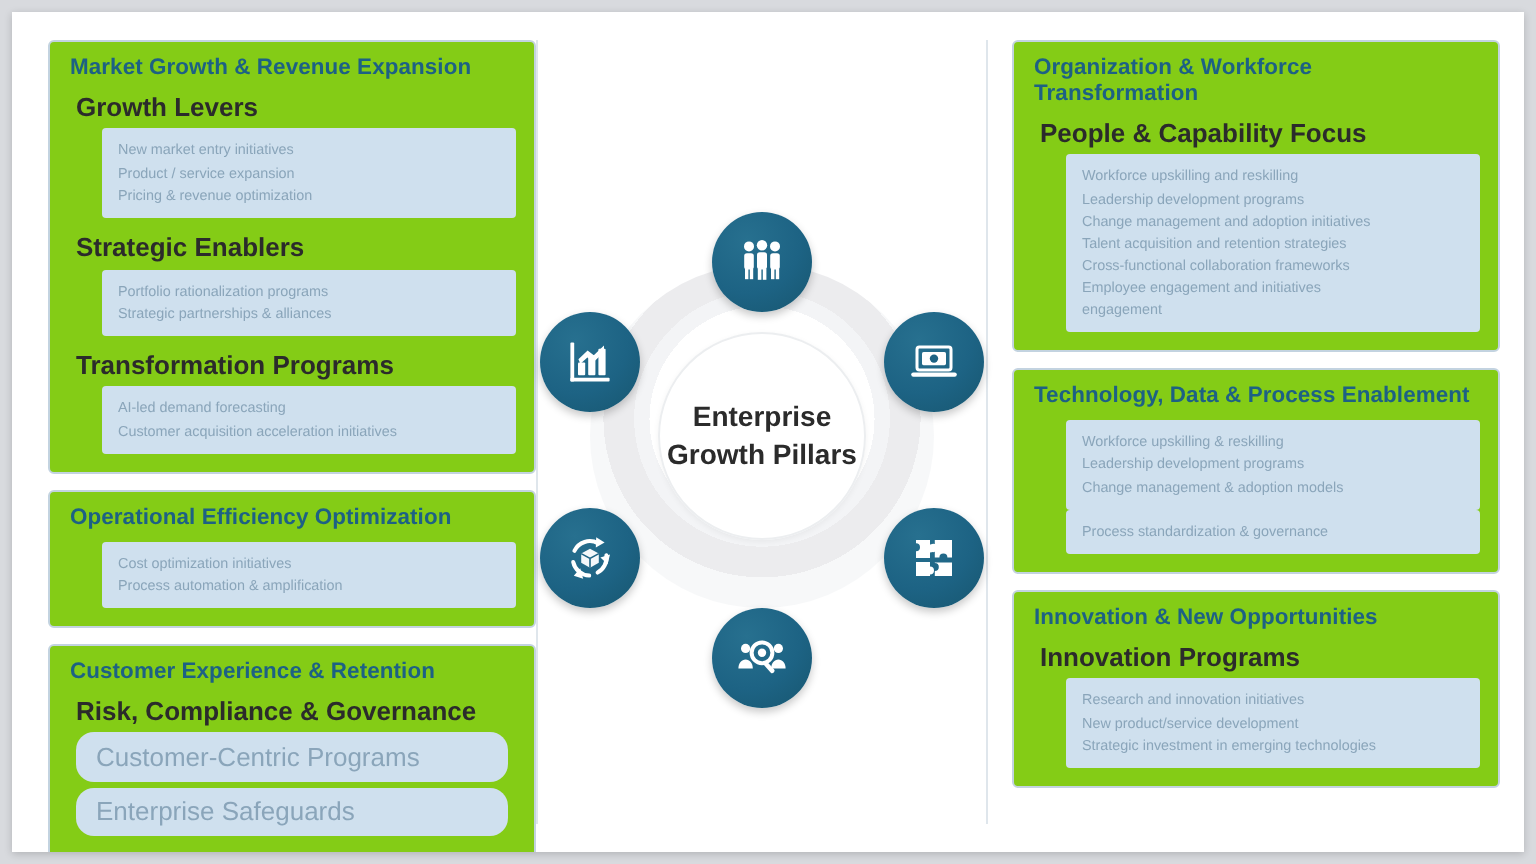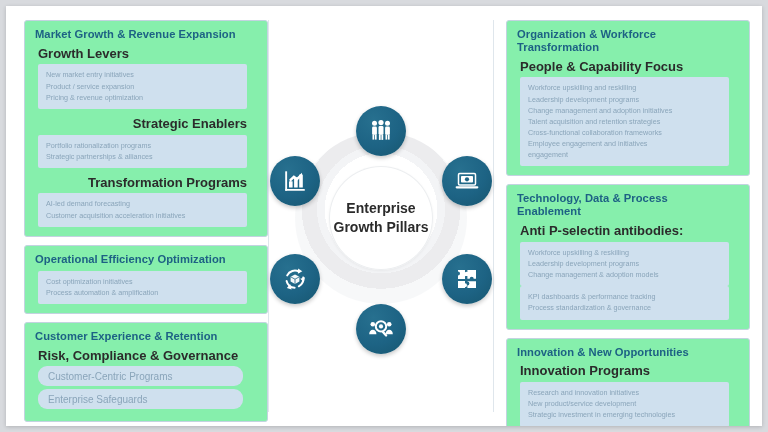--- a/index.html
+++ b/index.html
@@ -37,64 +37,64 @@
     flex-direction: column;
     gap: 8px;
   }
   #col-left  { left: 18px; }
   #col-right { left: 500px; }
 
   
   .card {
     border: 1px solid #c3d3e0;
     border-radius: 3px;
-    background: #86efac;
-    padding: 7px 20px 9px 9px;
+    background: #84cc16;
+    padding: 7px 9px 9px 9px;
     box-sizing: border-box;
   }
   .card-title {
     color: #1d6184;
     font-size: 11.2px;
     font-weight: bold;
     letter-spacing: 0.05px;
     margin: 0 0 5px 1px;
     line-height: 1.15;
   }
   .sub-title {
     color: #2b2b2b;
     font-size: 13px;
     font-weight: bold;
     margin: 0 0 3px 4px;
     line-height: 1.2;
   }
-  .sub-title.spaced { margin-top: 7px; text-align: right; }
+  .sub-title.spaced { margin-top: 7px; }
 
   
   .block {
     background: #cfe0ee;
     border-radius: 2px;
     padding: 5px 8px 6px 8px;
-    margin: 0 0 0 4px;
+    margin: 0 0 0 17px;
   }
   .item {
     color: #8aa5ba;
     font-size: 7.2px;
     line-height: 1.55;
     white-space: nowrap;
     overflow: hidden;
   }
 
   
   .pill {
     background: #cfe0ee;
     border-radius: 9px;
     padding: 2.5px 10px;
     margin: 0 4px 3px 4px;
     color: #8aa5ba;
-    font-size: 10px;
+    font-size: 13px;
     line-height: 1.5;
   }
 
   
   #hub {
     position: absolute;
     left: 262px;
     top: 14px;
     width: 226px;
     height: 392px;
@@ -315,28 +315,26 @@
           <div class="item">Leadership development programs</div>
           <div class="item">Change management and adoption initiatives</div>
           <div class="item">Talent acquisition and retention strategies</div>
           <div class="item">Cross-functional collaboration frameworks</div>
           <div class="item">Employee engagement and initiatives</div>
           <div class="item">engagement</div>
         </div>
       </div>
       <div class="card">
         <div class="card-title">Technology, Data &amp; Process Enablement</div>
-        <div class="sub-title">Anti P-selectin antibodies:</div>
         <div class="block">
           <div class="item">Workforce upskilling &amp; reskilling</div>
           <div class="item">Leadership development programs</div>
           <div class="item">Change management &amp; adoption models</div>
         </div>
         <div class="block">
-          <div class="item">KPI dashboards &amp; performance tracking</div>
           <div class="item">Process standardization &amp; governance</div>
         </div>
       </div>
       <div class="card">
         <div class="card-title">Innovation &amp; New Opportunities</div>
         <div class="sub-title">Innovation Programs</div>
         <div class="block">
           <div class="item">Research and innovation initiatives</div>
           <div class="item">New product/service development</div>
           <div class="item">Strategic investment in emerging technologies</div>

